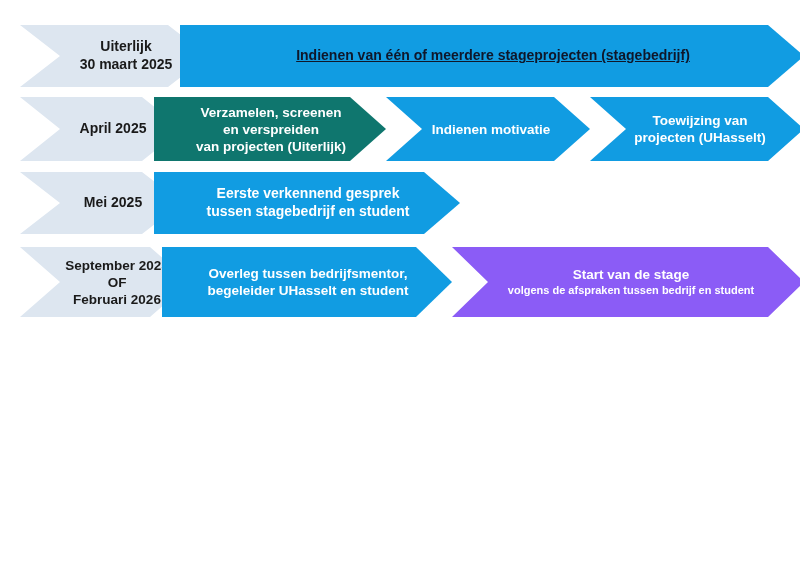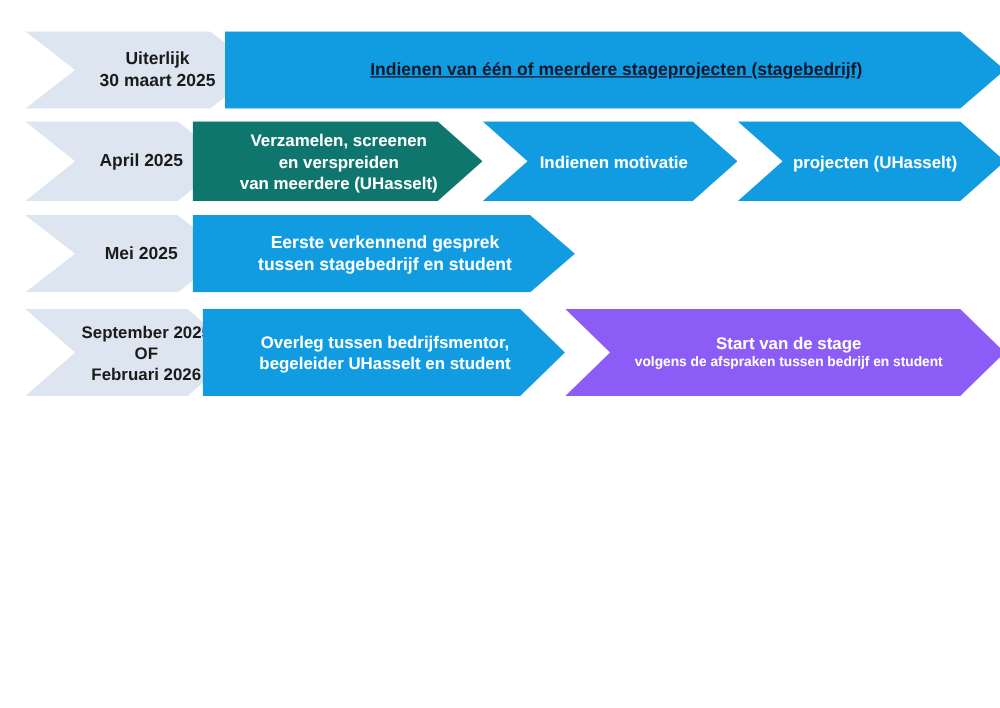--- a/index.html
+++ b/index.html
@@ -90,30 +90,31 @@
     <div class="row" style="top: 97px; height: 64px;">
       <div class="seg seg-label clip-label" style="left: 8px; width: 162px; background: rgb(221, 230, 240); color: rgb(26, 26, 26);">
         <div class="seg-text" style="font-size: 14px; font-weight: bold; padding-left: 30px;">
           <span class="main">April 2025</span>
         </div>
       </div>
       <div class="seg seg-step clip-step-first" style="left: 142px; width: 232px; background: #0f766e; color: rgb(255, 255, 255); z-index: 10;">
         <div class="seg-text" style="font-size: 13.5px; font-weight: bold; padding-left: 30px; padding-right: 28px;">
           <span class="main">Verzamelen, screenen</span>
           <span class="main">en verspreiden</span>
-          <span class="main">van meerdere (UHasselt)</span>
+          <span class="main">van projecten (Uiterlijk)</span>
         </div>
       </div>
       <div class="seg seg-step clip-step-mid" style="left: 374px; width: 204px; background: rgb(17, 156, 226); color: rgb(255, 255, 255); z-index: 9;">
         <div class="seg-text" style="font-size: 13.5px; font-weight: bold; padding-left: 34px; padding-right: 28px;">
           <span class="main">Indienen motivatie</span>
         </div>
       </div>
       <div class="seg seg-step clip-step-mid" style="left: 578px; width: 214px; background: rgb(17, 156, 226); color: rgb(255, 255, 255); z-index: 8;">
         <div class="seg-text" style="font-size: 13.5px; font-weight: bold; padding-left: 34px; padding-right: 28px;">
+          <span class="main">Toewijzing van</span>
           <span class="main">projecten (UHasselt)</span>
         </div>
       </div>
     </div>
     <div class="row" style="top: 172px; height: 62px;">
       <div class="seg seg-label clip-label" style="left: 8px; width: 162px; background: rgb(221, 230, 240); color: rgb(26, 26, 26);">
         <div class="seg-text" style="font-size: 14px; font-weight: bold; padding-left: 30px;">
           <span class="main">Mei 2025</span>
         </div>
       </div>

